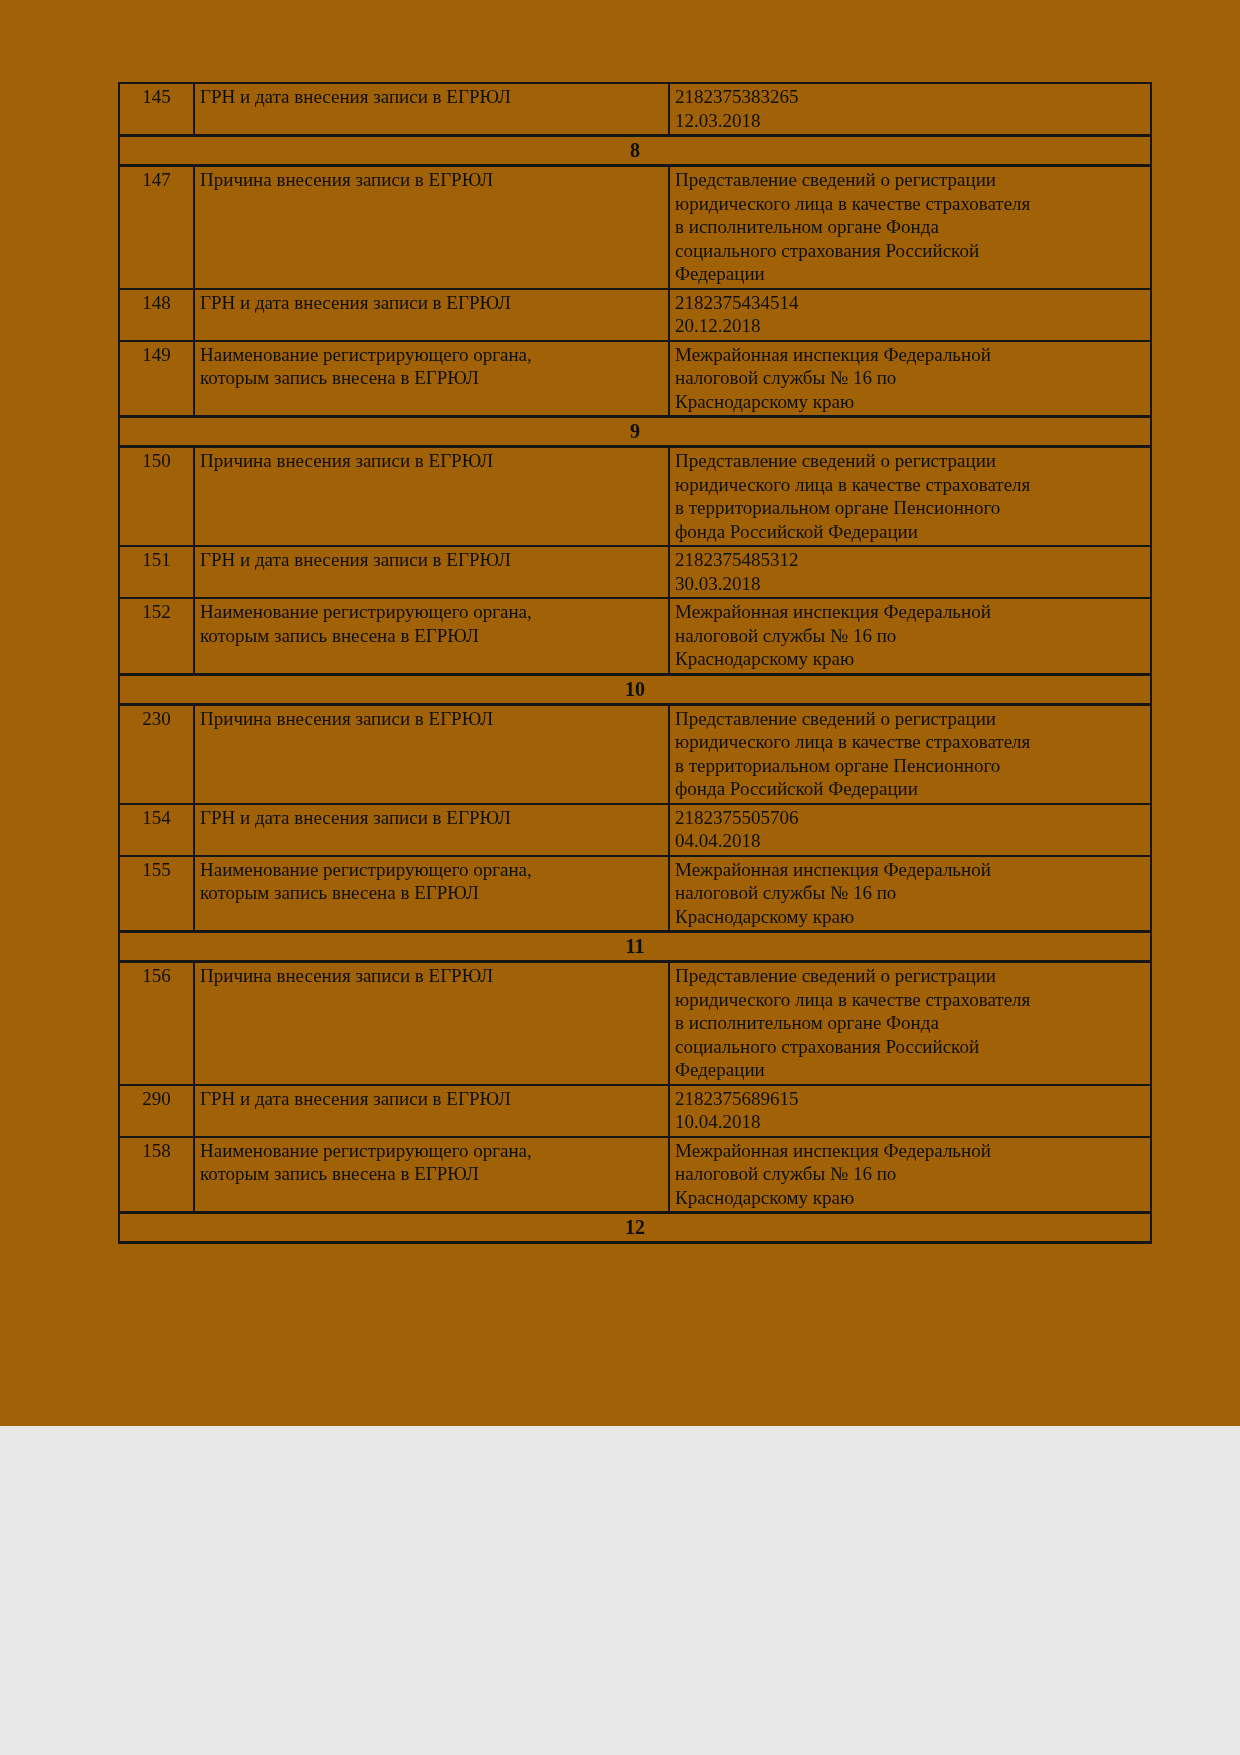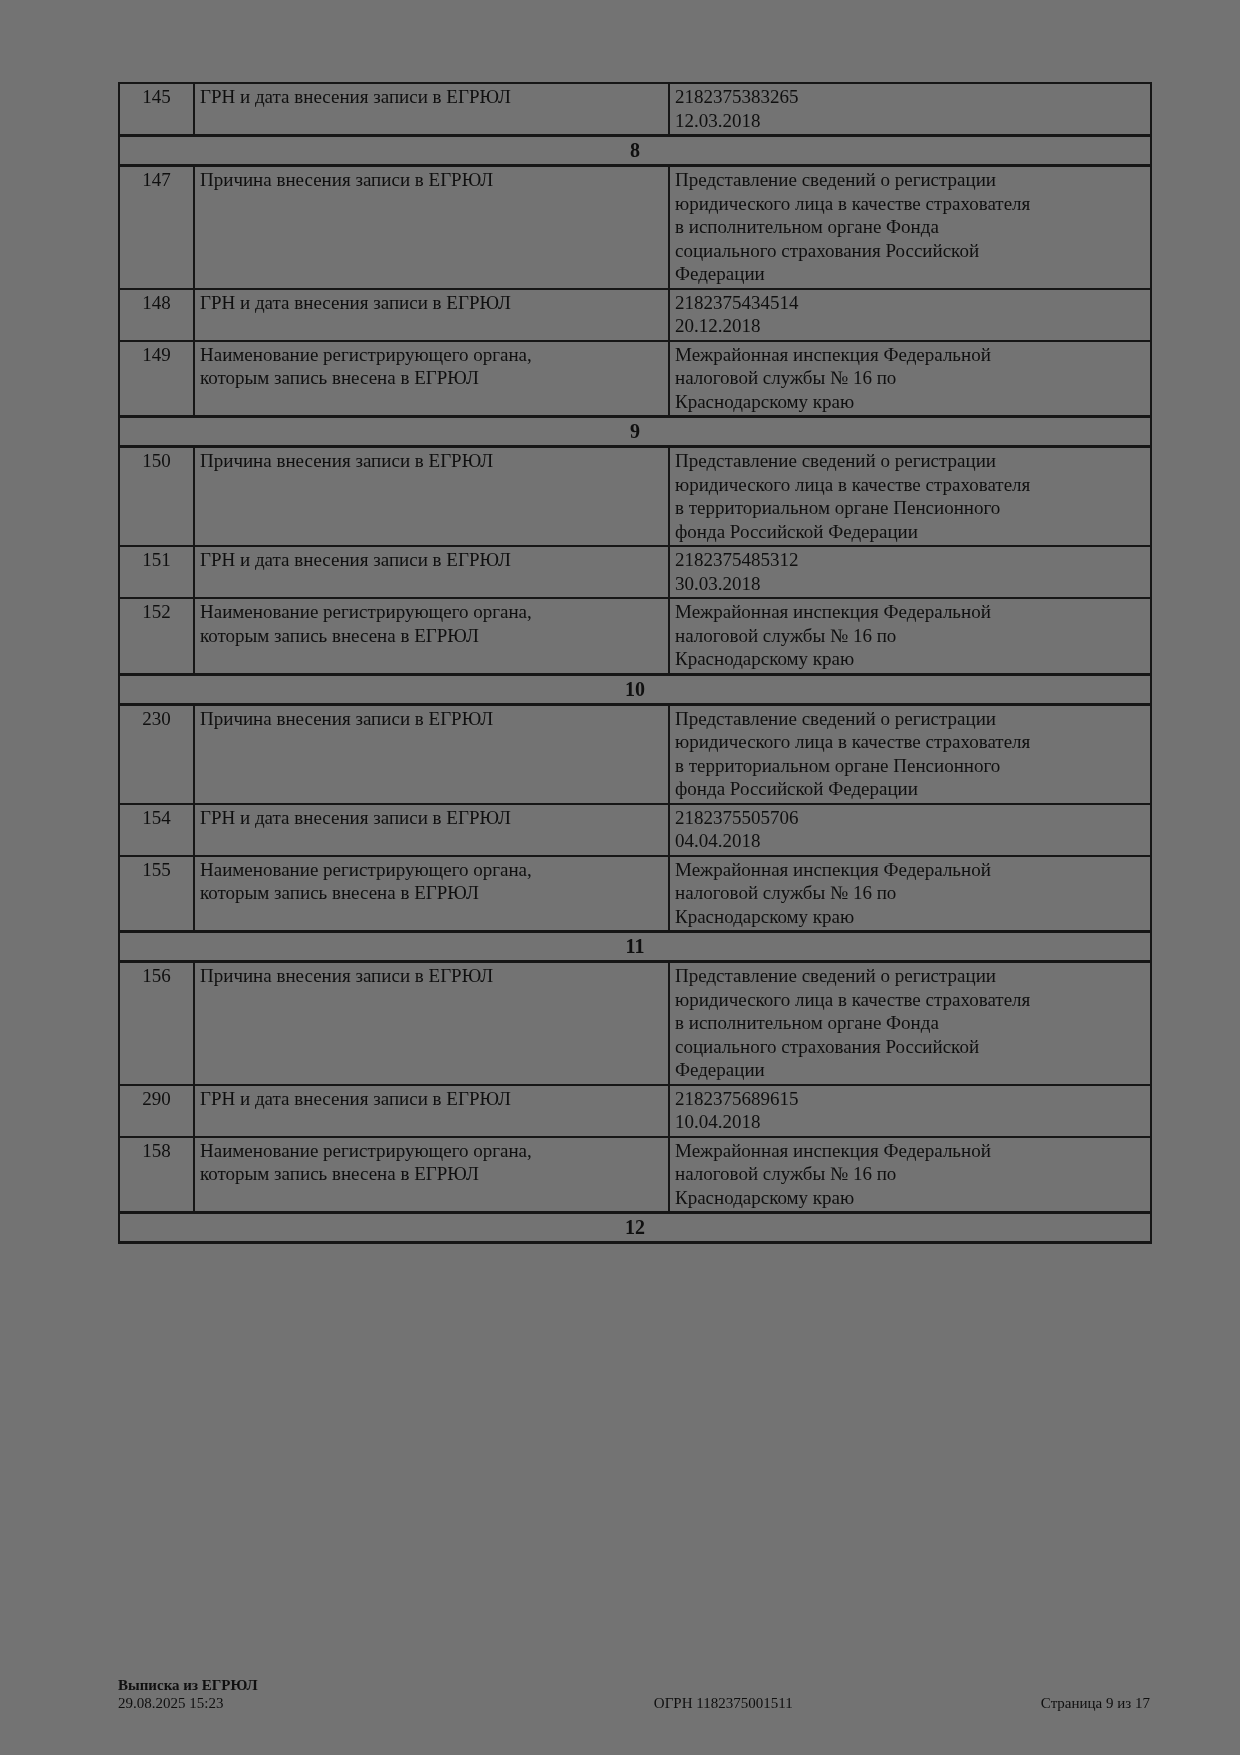--- a/index.html
+++ b/index.html
@@ -3,22 +3,22 @@
 <meta charset="utf-8">
 <style>
   html, body {
     margin: 0;
     padding: 0;
     background: #e8e8e8;
   }
   .page {
     position: relative;
     width: 1240px;
-    height: 1755px;
-    background: #737373;
+    height: 1426px;
+    background: #a16207;
     margin: 0 auto;
     font-family: "Liberation Serif", "DejaVu Serif", serif;
     color: #0f0f0f;
     overflow: hidden;
   }
   .registry-table {
     position: absolute;
     left: 118px;
     top: 82px;
     width: 1032px;

